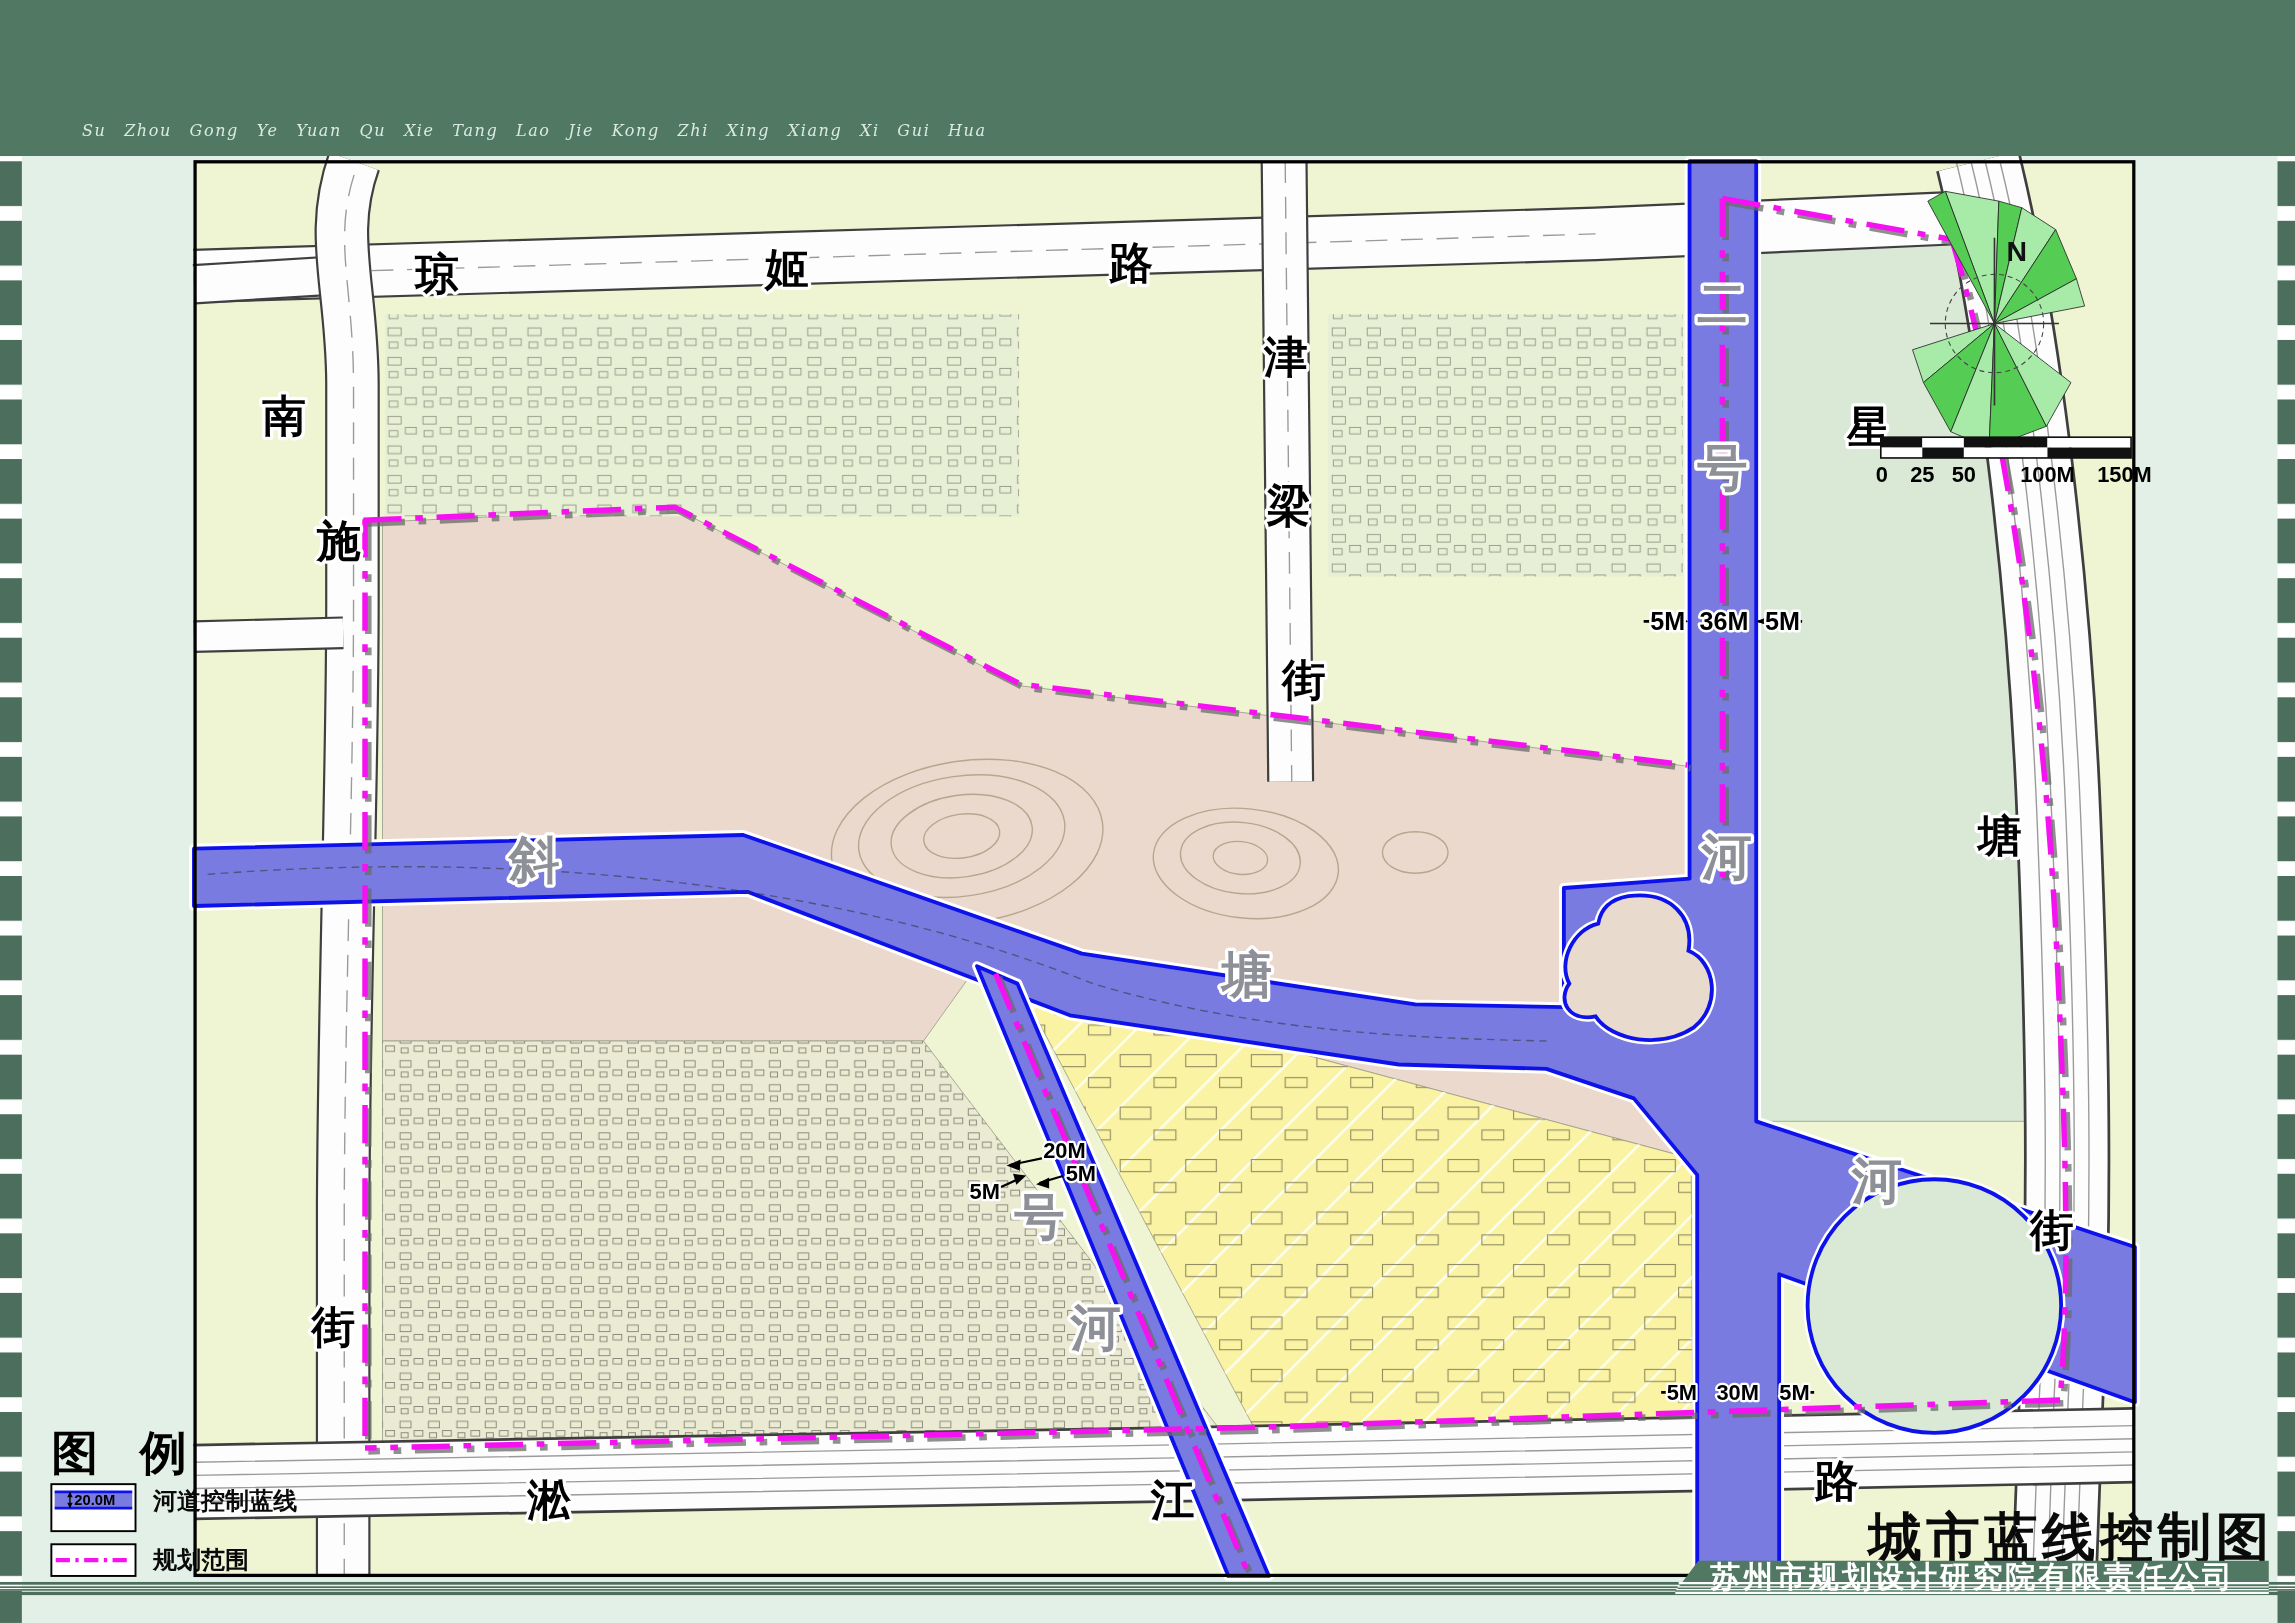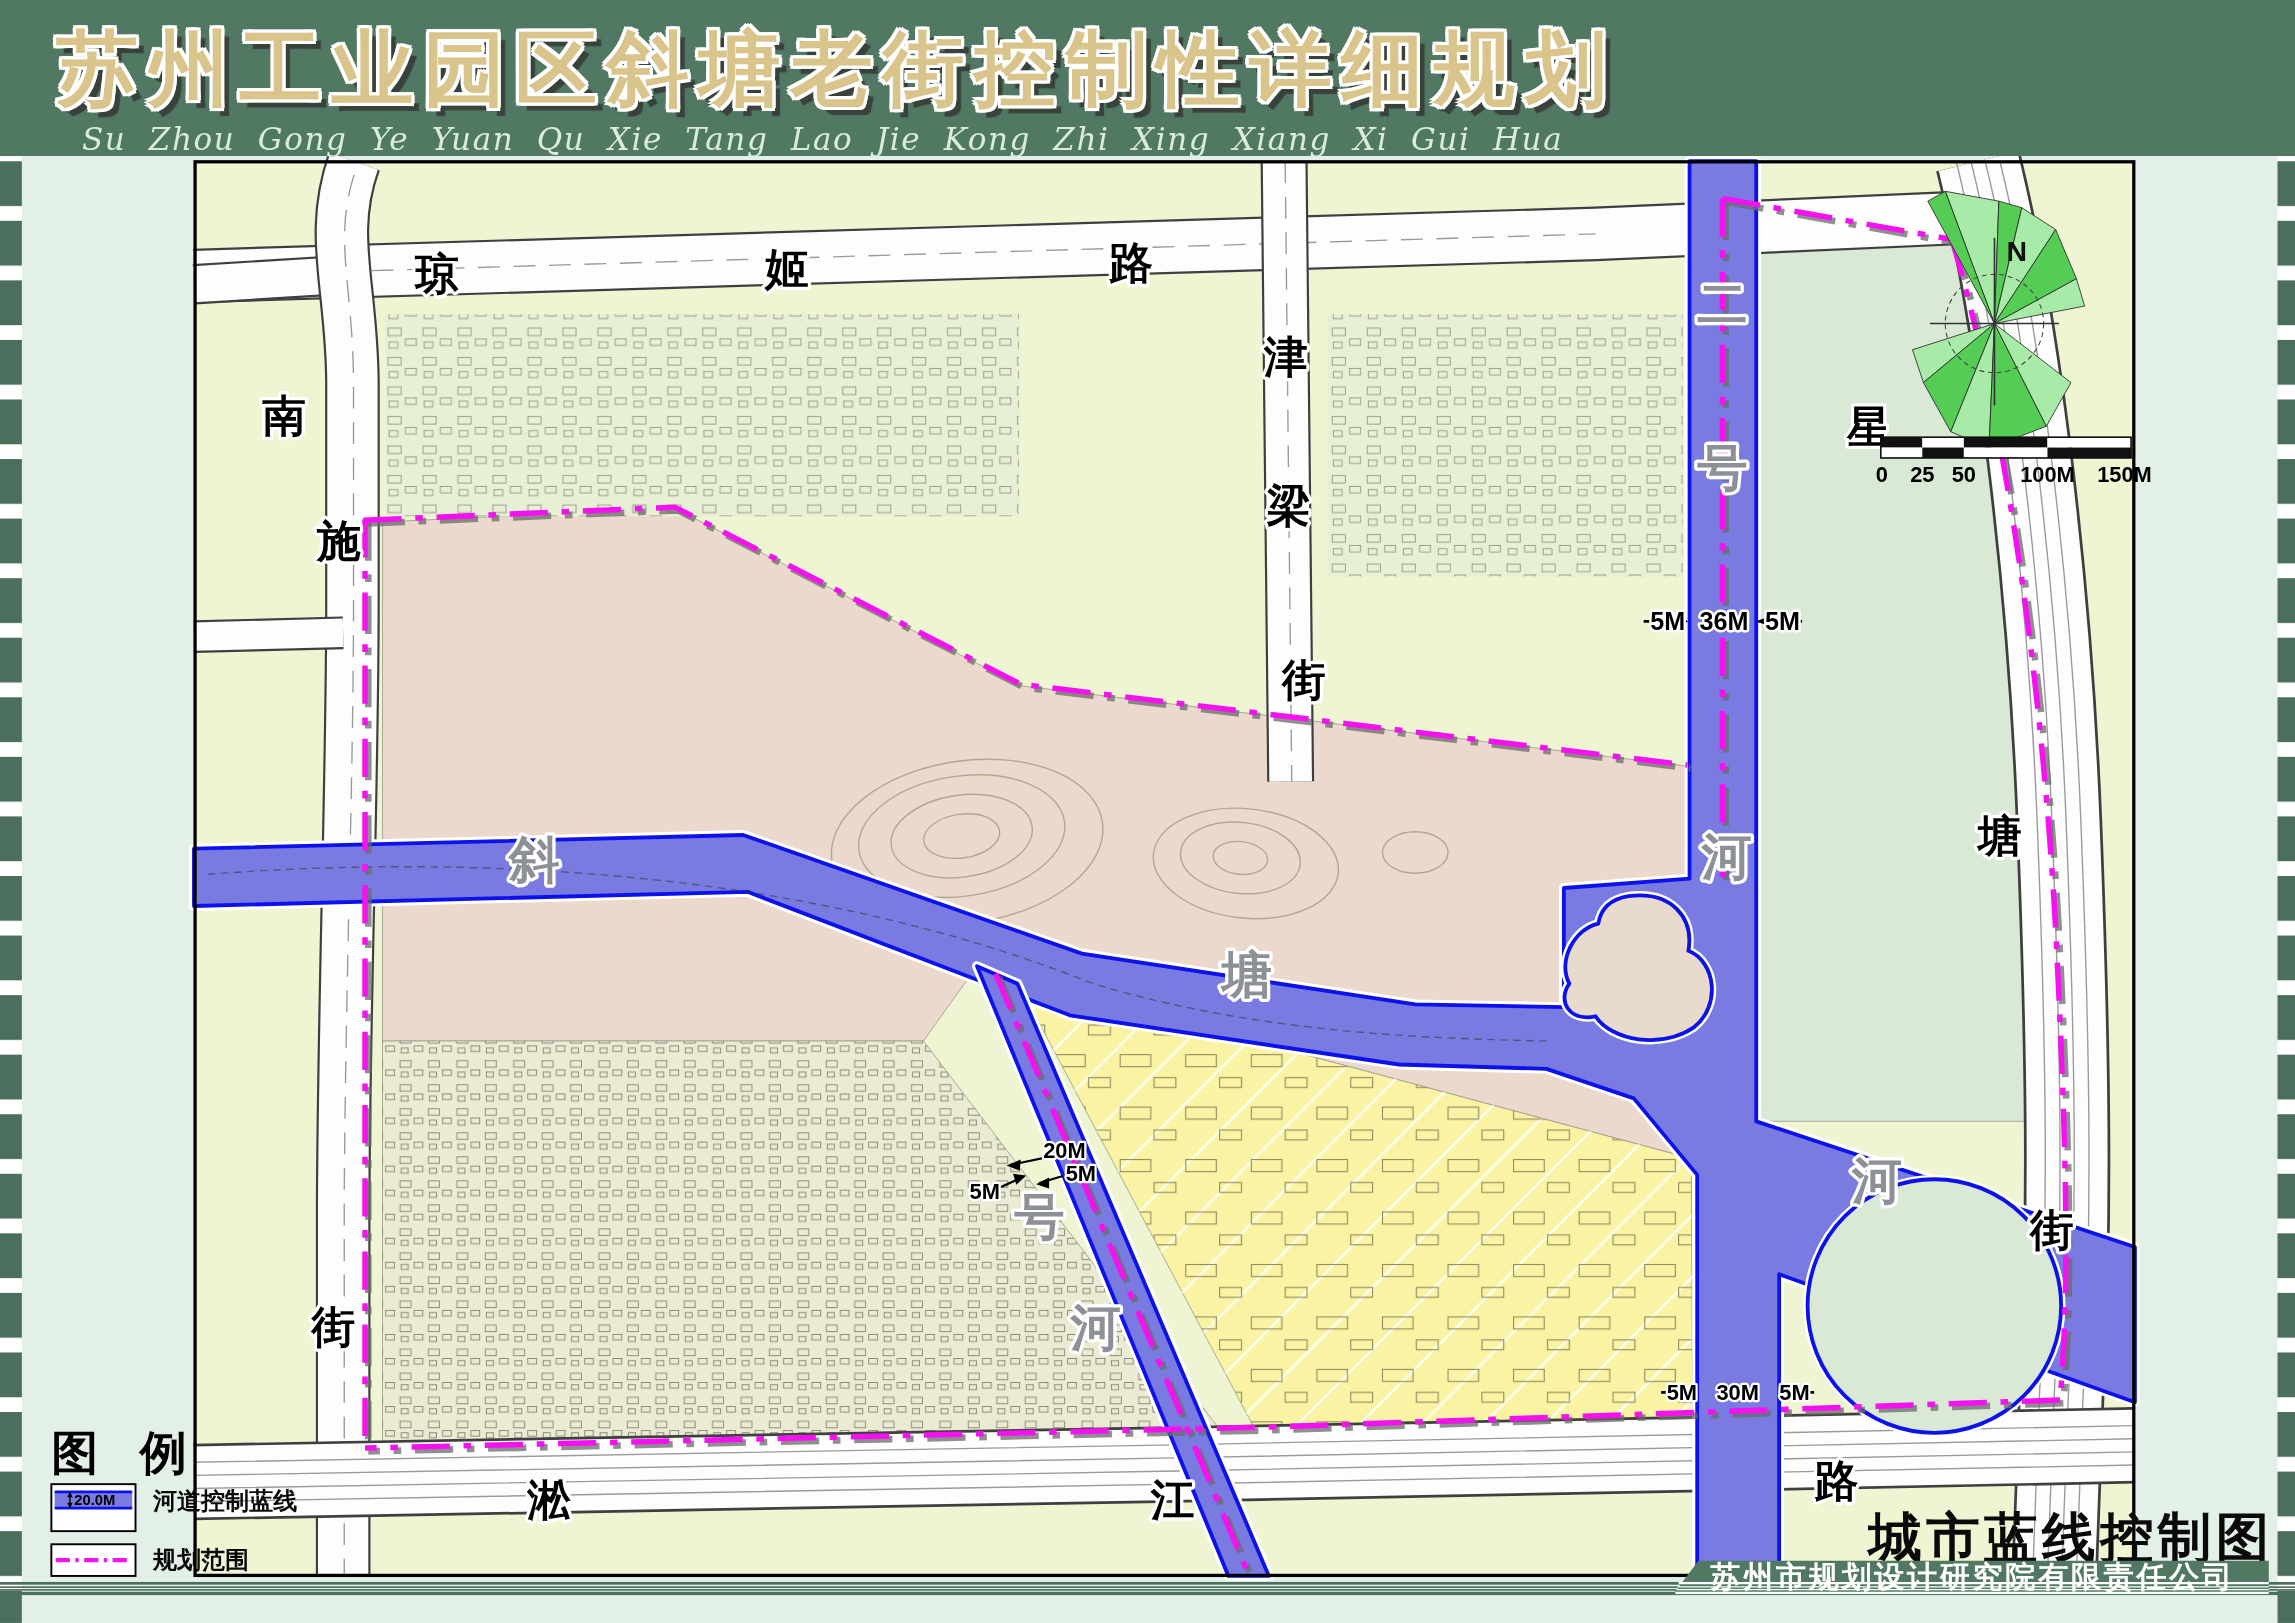--- a/index.html
+++ b/index.html
@@ -3,21 +3,21 @@
 <meta charset="utf-8">
 <style>
   html,body{margin:0;padding:0;}
   body{width:2295px;height:1623px;position:relative;background:#e3f0e7;overflow:hidden;
        font-family:"Liberation Sans",sans-serif;}
   .hdr{position:absolute;left:0;top:0;width:2295px;height:156px;background:#517862;z-index:3;}
   .hdr-title{position:absolute;left:56px;top:15.3px;font-size:82px;font-weight:bold;letter-spacing:9.8px;
        color:#d9c58c;white-space:nowrap;
        text-shadow:-3.3px 0 #fff,3.3px 0 #fff,0 -3.3px #fff,0 3.3px #fff,-2.7px -2.7px #fff,2.7px -2.7px #fff,
                    -2.7px 2.7px #fff,2.7px 2.7px #fff,7.7px 7.7px 1.1px #39413b;}
-  .hdr-sub{position:absolute;left:82px;top:121px;font-size:31px;font-style:italic;color:#d9ecdf;
+  .hdr-sub{position:absolute;left:82px;top:121px;font-size:16px;font-style:italic;color:#d9ecdf;
        font-family:"DejaVu Serif",serif;letter-spacing:1.6px;word-spacing:11px;white-space:nowrap;}
   svg.stage{position:absolute;left:0;top:0;z-index:1;}
   
   text{font-family:"Liberation Sans",sans-serif;}
   .st{font-size:80px;font-weight:bold;fill:#000;stroke:#fff;stroke-width:12px;paint-order:stroke;
       stroke-linejoin:round;text-anchor:middle;}
   .rv{font-size:92px;font-weight:bold;fill:#8e9097;stroke:#fff;stroke-width:12px;paint-order:stroke;
       stroke-linejoin:round;text-anchor:middle;}
   .dim{font-size:46px;font-weight:bold;fill:#000;stroke:#fff;stroke-width:9px;paint-order:stroke;
       stroke-linejoin:round;text-anchor:middle;}
@@ -36,21 +36,20 @@
   .bmag{fill:none;stroke:#f512f0;stroke-width:10px;stroke-dasharray:70 25 14 25;}
   .road-o{fill:none;stroke:#3f3f3f;stroke-linecap:butt;}
   .road-w{fill:none;stroke:#fdfdfd;stroke-linecap:butt;}
   .lane{fill:none;stroke:#9a9a9a;stroke-width:2.5px;}
   .contour{fill:none;stroke:#a89a7e;stroke-width:2.5px;opacity:.8;}
 </style>
 </head>
 <body>
 
 <div class="hdr">
-  <div class="hdr-title">苏州工业园区斜塘老街控制性详细规划</div>
   <div class="hdr-sub">Su Zhou    Gong Ye Yuan Qu    Xie Tang Lao Jie    Kong Zhi Xing    Xiang Xi Gui Hua</div>
 </div>
 
 <svg class="stage" width="2295" height="1623" viewBox="0 0 4200 2970">
   <defs>
     <pattern id="patCheck" patternUnits="userSpaceOnUse" x="0" y="295" width="40" height="109">
       <rect x="0" y="0" width="40" height="109" fill="#ffffff"></rect>
       <rect x="0" y="0" width="40" height="82" fill="#4c6e5c"></rect>
     </pattern>
     <pattern id="patRes" patternUnits="userSpaceOnUse" width="64" height="54">

